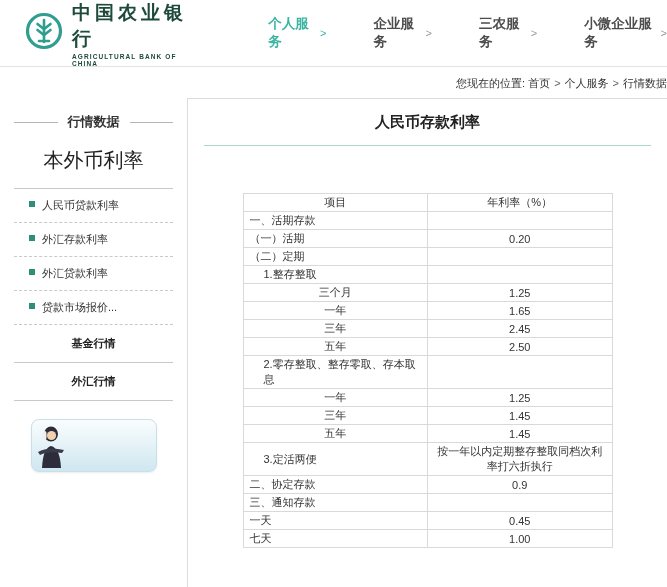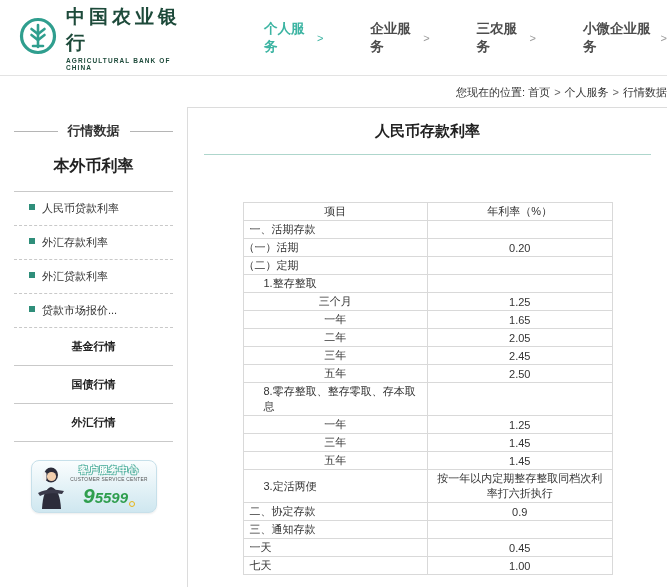--- a/index.html
+++ b/index.html
@@ -1,20 +1,20 @@
 <!DOCTYPE html>
 <html><head>
 <meta charset="utf-8">
 <style>
   * { margin:0; padding:0; box-sizing:border-box; }
   html,body { width:667px; height:587px; overflow:hidden; background:#fff;
     font-family:"Liberation Sans","DejaVu Sans",sans-serif; color:#333; }
 
   
-  .header { height:76px; display:flex; align-items:center; padding-left:18px;
+  .header { height:67px; display:flex; align-items:center; padding-left:24px;
     border-bottom:1px solid #e3e3e3;gap:40px; }
   .logo { display:flex; align-items:center; cursor:pointer; }
   .logo svg { width:40px; height:40px; }
   .logo-text { margin-left:8px; }
   .logo-cn { font-size:19px; font-weight:bold; color:#1d4a3a; letter-spacing:4px; }
   .logo-en { font-size:6.5px; font-weight:bold; color:#1d4a3a; letter-spacing:1.1px; margin-top:1px; }
   .nav { display:flex; margin-left:30px; gap:47px; }
   .nav-item { font-size:13.5px; font-weight:bold; color:#4d4d4d; cursor:pointer;
     display:flex; align-items:center; gap:4px; }
   .nav-item .arrow { font-size:11px; color:#9a9a9a; font-weight:normal; }
@@ -29,21 +29,21 @@
   
   .content { display:flex; align-items:stretch; }
   .sidebar { width:187px; flex:none; padding:10px 14px 0 14px; }
   .panel { flex:1; border:1px solid #dcdcdc; border-right:none; min-height:500px; }
 
   
   .side-title { display:flex; align-items:center; font-size:13px; font-weight:bold;
     color:#333; margin-top:5px; }
   .side-title::before, .side-title::after { content:""; flex:1; border-top:1px solid #b5b5b5; }
   .side-title span { padding:0 10px; }
-  .side-heading { font-size:16px; font-weight:bold; text-align:center; color:#222;
+  .side-heading { font-size:20px; font-weight:normal; text-align:center; color:#222;
     padding:16px 0 14px 0; cursor:pointer; }
   .side-rule { border-top:1px solid #c9c9c9; }
   .side-links { list-style:none; }
   .side-links li { position:relative; padding:9px 0 9px 28px; font-size:11px;
     color:#333; border-bottom:1px dashed #c9c9c9; cursor:pointer; }
   .side-links li .bullet { position:absolute; left:15px; top:12px; width:6px; height:6px;
     background:#2f8e7a; }
   .side-headings { list-style:none; }
   .side-headings li { text-align:center; font-size:11px; font-weight:bold; color:#222;
     padding:11px 0; border-bottom:1px solid #c9c9c9; cursor:pointer; }
@@ -68,21 +68,21 @@
   .page-title { text-align:center; font-size:15px; font-weight:bold; color:#222;
     padding-top:14px; }
   .title-rule { border-top:1px solid #aed6cc; margin:13px 16px 0 16px; }
   .rate-table { width:370px; margin:47px auto 4px auto; border-collapse:collapse;
     font-size:11px; color:#333; }
   .rate-table th, .rate-table td { border:1px solid #d9d9d9; height:17px;
     padding:1px 4px; font-weight:normal; }
   .rate-table th { text-align:center; }
   .rate-table td.rate { text-align:center; width:50%; }
   .rate-table td.left   { text-align:left; padding-left:6px; }
-  .rate-table td.indent1{ text-align:left; padding-left:0; }
+  .rate-table td.indent1{ text-align:left; padding-left:6px; }
   .rate-table td.indent2{ text-align:left; padding-left:20px; }
   .rate-table td.center { text-align:center; }
 </style>
 </head>
 <body>
 
 <div class="header">
   <div class="logo">
     <span>
       <svg viewBox="0 0 40 40">
@@ -131,41 +131,33 @@
     <div class="side-heading">本外币利率</div>
     <div class="side-rule"></div>
     <ul class="side-links" id="side-links">
         <li><span class="bullet"></span><span>人民币贷款利率</span></li>
         <li><span class="bullet"></span><span>外汇存款利率</span></li>
         <li><span class="bullet"></span><span>外汇贷款利率</span></li>
         <li><span class="bullet"></span><span>贷款市场报价...</span></li>
       </ul>
     <ul class="side-headings" id="side-headings">
         <li>基金行情</li>
-        <li>国债行情</li>
         <li>外汇行情</li>
       </ul>
 
     <div class="banner">
       <span class="banner-figure">
         <svg viewBox="0 0 34 47">
           <ellipse cx="17" cy="12" rx="7" ry="7.5" fill="#2c2c3a"></ellipse>
           <circle cx="17.5" cy="13.5" r="4.6" fill="#f2cfae"></circle>
           <path d="M8 46 Q9 26 17 24 Q26 26 27 46 Z" fill="#2c2c3a"></path>
           <rect x="8.5" y="9" width="4" height="9" rx="2" fill="#efefef"></rect>
           <path d="M4 30 Q14 24 30 28 L28 31 Q14 29 6 33 Z" fill="#3a3a4a"></path>
         </svg>
       </span>
-      <span class="banner-right">
-        <div class="banner-cn">客户服务中心</div>
-        <div class="banner-en">CUSTOMER SERVICE CENTER</div>
-        <div>
-          <span class="banner-phone">95599</span><span class="banner-dot"></span>
-        </div>
-      </span>
     </div>
   </aside>
 
   <main class="panel">
     <h1 class="page-title">人民币存款利率</h1>
     <div class="title-rule"></div>
 
     <table class="rate-table">
       <thead>
         <tr>
@@ -192,33 +184,29 @@
           </tr>
           <tr>
             <td class="center">三个月</td>
             <td class="rate">1.25</td>
           </tr>
           <tr>
             <td class="center">一年</td>
             <td class="rate">1.65</td>
           </tr>
           <tr>
-            <td class="center">二年</td>
-            <td class="rate">2.05</td>
-          </tr>
-          <tr>
             <td class="center">三年</td>
             <td class="rate">2.45</td>
           </tr>
           <tr>
             <td class="center">五年</td>
             <td class="rate">2.50</td>
           </tr>
           <tr>
-            <td class="indent2">8.零存整取、整存零取、存本取息</td>
+            <td class="indent2">2.零存整取、整存零取、存本取息</td>
             <td class="rate"></td>
           </tr>
           <tr>
             <td class="center">一年</td>
             <td class="rate">1.25</td>
           </tr>
           <tr>
             <td class="center">三年</td>
             <td class="rate">1.45</td>
           </tr>

